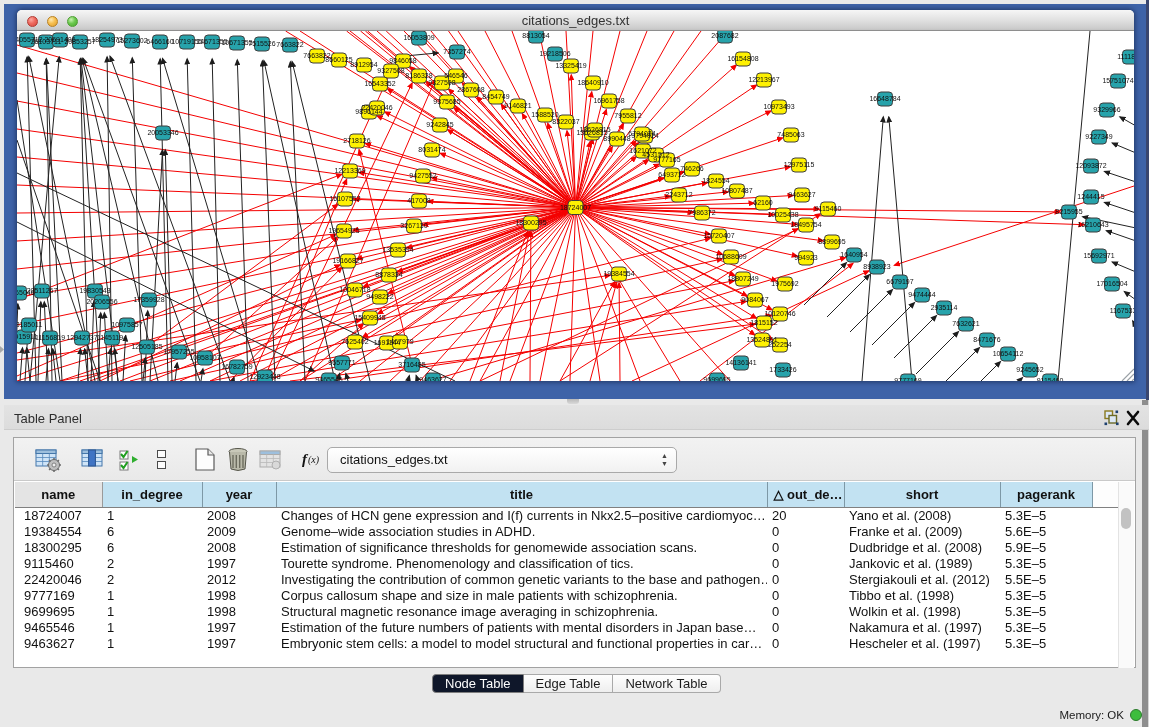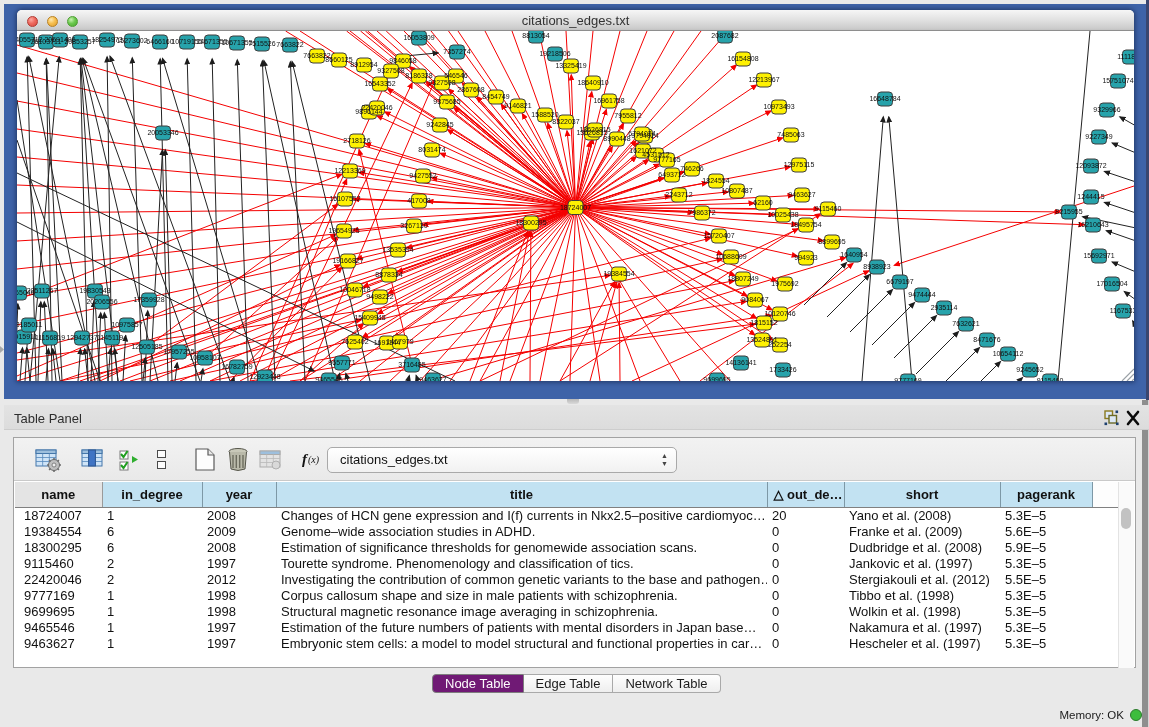--- a/index.html
+++ b/index.html
@@ -27,21 +27,21 @@
 #tbl th.g{background:#e4e4e4;border-right:1px solid #9a9a9a}
 #tbl th.w{background:#fdfdfd;border-right:none}
 #tbl td{height:16px;padding:0 0 0 5px;overflow:hidden;white-space:nowrap}
 #tbl td:first-child{padding-left:9px}
 #sb{position:absolute;right:1px;top:44px;width:16px;height:186px;background:#fafafa;border-left:1px solid #e3e3e3}
 #sb .th{position:absolute;left:2px;top:26px;width:10px;height:21px;background:#c2c2c2;border-radius:5px}
 #tabs{position:absolute;left:432px;top:674px;height:19px;display:flex;font-size:13px}
 #tabs .tab{border:1px solid #a9a9a9;border-left:none;background:linear-gradient(180deg,#fefefe,#eeeeee);color:#1c1c1c;padding:0 12px;line-height:17px}
 #tabs .tab.first{border-left:1px solid #a9a9a9;border-radius:4px 0 0 4px}
 #tabs .tab.last{border-radius:0 4px 4px 0}
-#tabs .tab.sel{background:#701a75;color:#fdfdfd;border-color:#7e7e7e}
+#tabs .tab.sel{background:#0f172a;color:#fdfdfd;border-color:#7e7e7e}
 #status{position:absolute;right:7px;top:709px;font-size:11.5px;color:#1a1a1a}
 #status .dot{display:inline-block;width:12px;height:12px;border-radius:50%;background:#3dbd3d;border:1px solid #2b7a2b;vertical-align:-2px;margin-left:6px}
 .ticon{position:absolute;top:10px}
 </style></head>
 <body>
 <div id="blueframe"></div>
 <div id="macwin">
   <div id="titlebar">
       <span class="tl r"></span>
       <span class="tl y"></span>
@@ -708,21 +708,21 @@
           <td>Dudbridge et al. (2008)</td>
           <td>5.9E–5</td>
           <td></td>
         </tr>
   <tr>
           <td>9115460</td>
           <td>2</td>
           <td>1997</td>
           <td>Tourette syndrome. Phenomenology and classification of tics.</td>
           <td>0</td>
-          <td>Jankovic et al. (1997)</td>
+          <td>Jankovic et al. (1989)</td>
           <td>5.3E–5</td>
           <td></td>
         </tr>
   <tr>
           <td>22420046</td>
           <td>2</td>
           <td>2012</td>
           <td>Investigating the contribution of common genetic variants to the base and pathogen…</td>
           <td>0</td>
           <td>Stergiakouli et al. (2012)</td>

